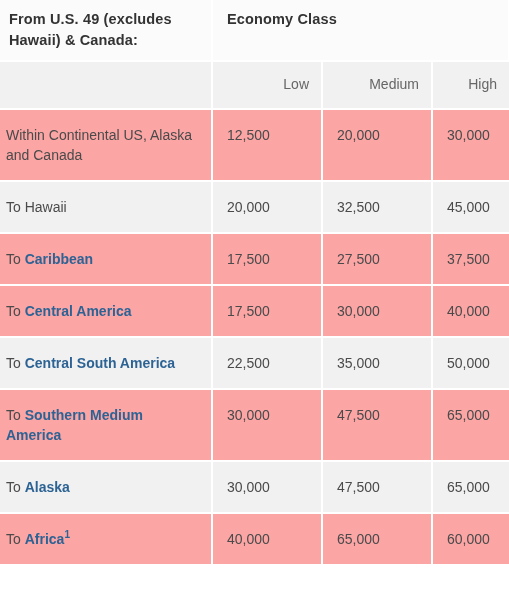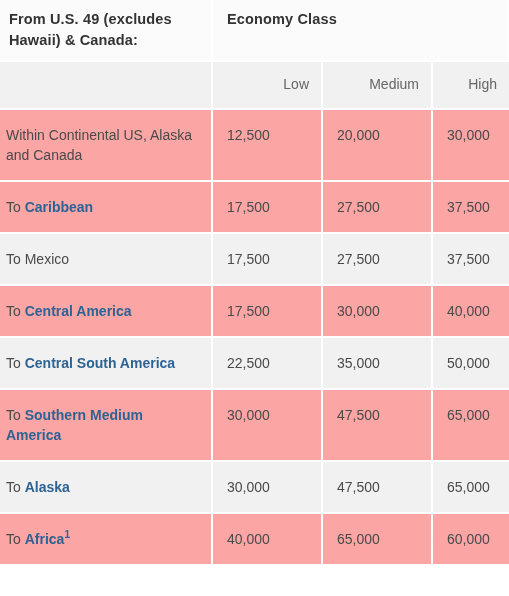--- a/index.html
+++ b/index.html
@@ -121,28 +121,28 @@
       <th class="sub-high">High</th>
     </tr>
   </thead>
   <tbody id="table-body">
       <tr class="stripe-odd">
         <td class="cell-region"><span>Within Continental US, Alaska and Canada</span></td>
         <td class="cell-low num">12,500</td>
         <td class="cell-medium num">20,000</td>
         <td class="cell-high num">30,000</td>
       </tr>
+      <tr class="stripe-even">
+        <td class="cell-region"><span>To </span><span>Hawaii</span></td>
+        <td class="cell-low num">20,000</td>
+        <td class="cell-medium num">32,500</td>
+        <td class="cell-high num">45,000</td>
+      </tr>
       <tr class="stripe-odd">
         <td class="cell-region"><span>To </span><a class="region-link" href="#">Caribbean</a></td>
-        <td class="cell-low num">17,500</td>
-        <td class="cell-medium num">27,500</td>
-        <td class="cell-high num">37,500</td>
-      </tr>
-      <tr class="stripe-even">
-        <td class="cell-region"><span>To </span><span>Mexico</span></td>
         <td class="cell-low num">17,500</td>
         <td class="cell-medium num">27,500</td>
         <td class="cell-high num">37,500</td>
       </tr>
       <tr class="stripe-odd">
         <td class="cell-region"><span>To </span><a class="region-link" href="#">Central America</a></td>
         <td class="cell-low num">17,500</td>
         <td class="cell-medium num">30,000</td>
         <td class="cell-high num">40,000</td>
       </tr>

